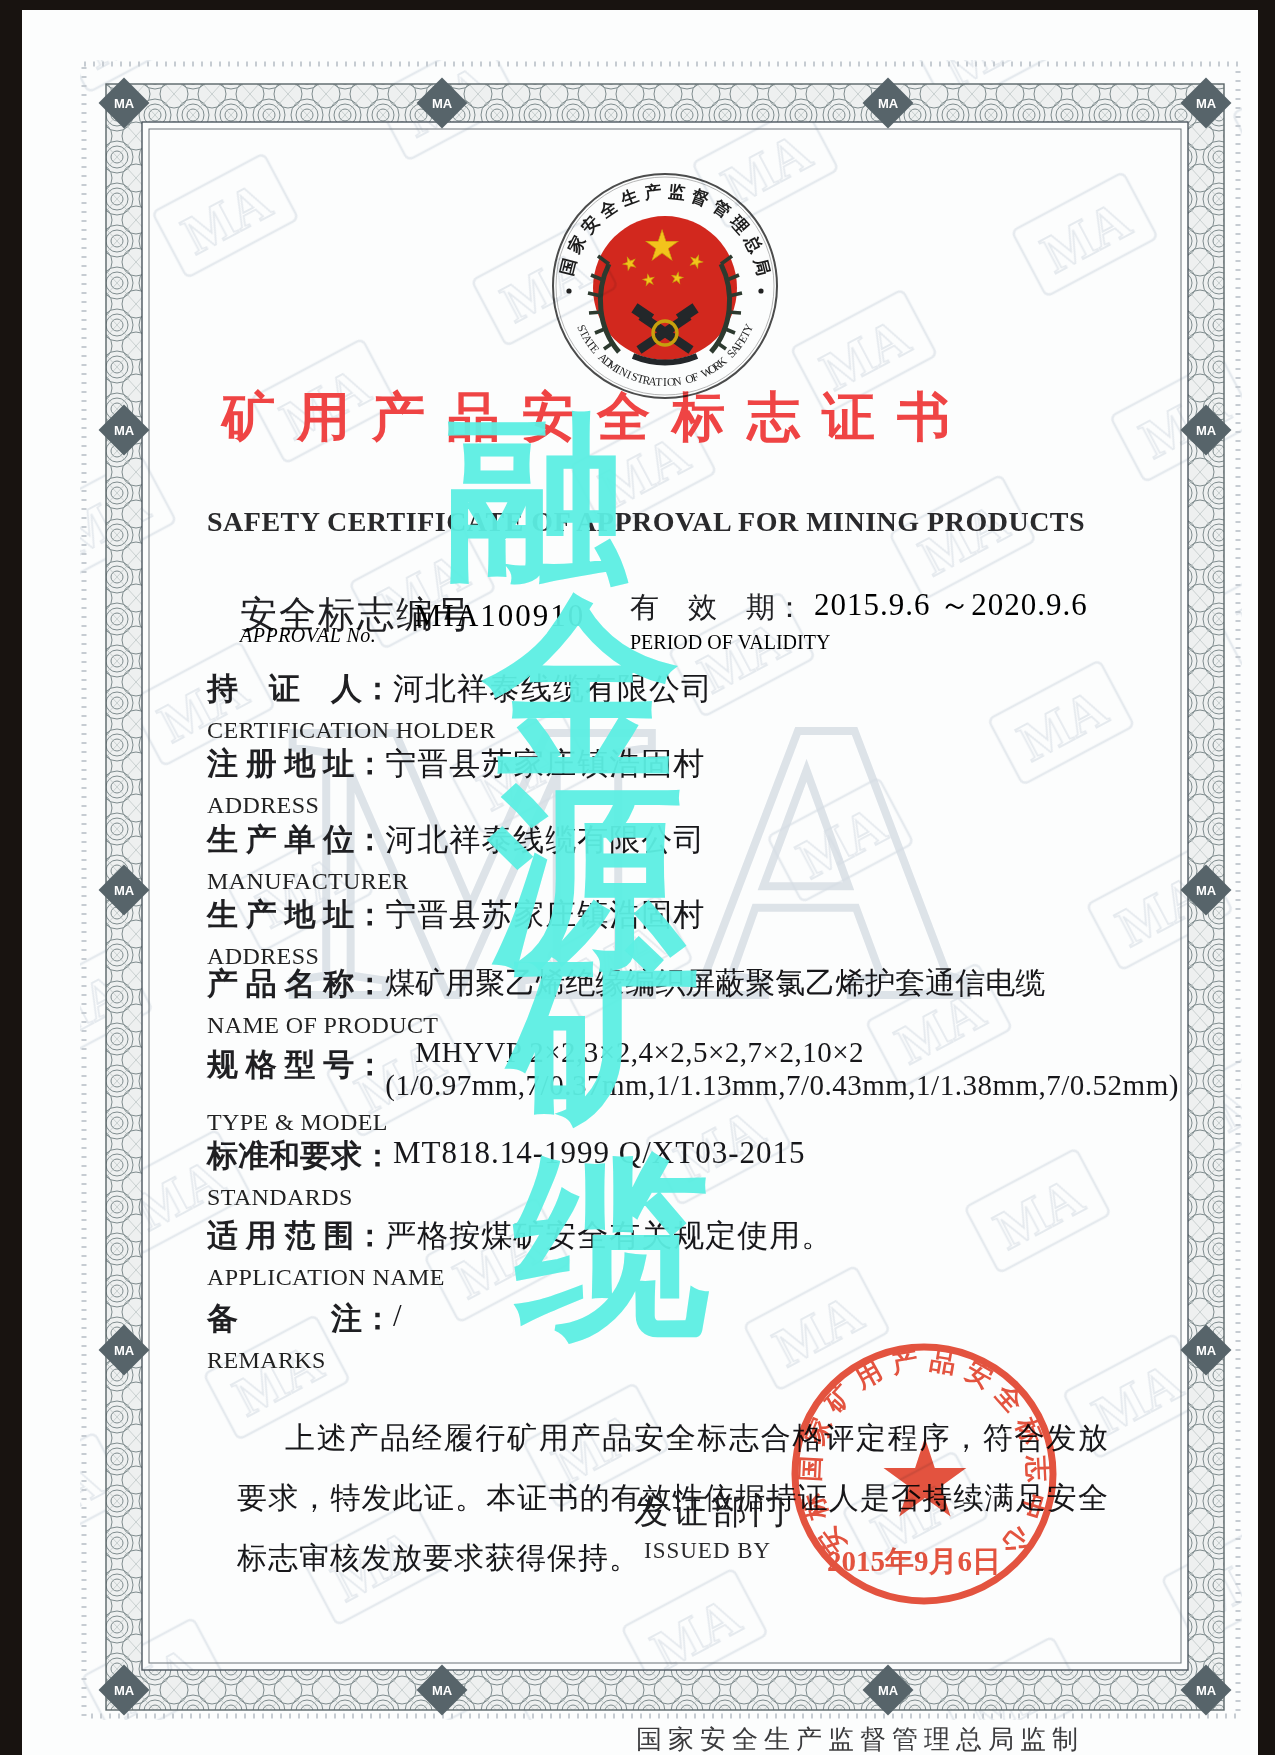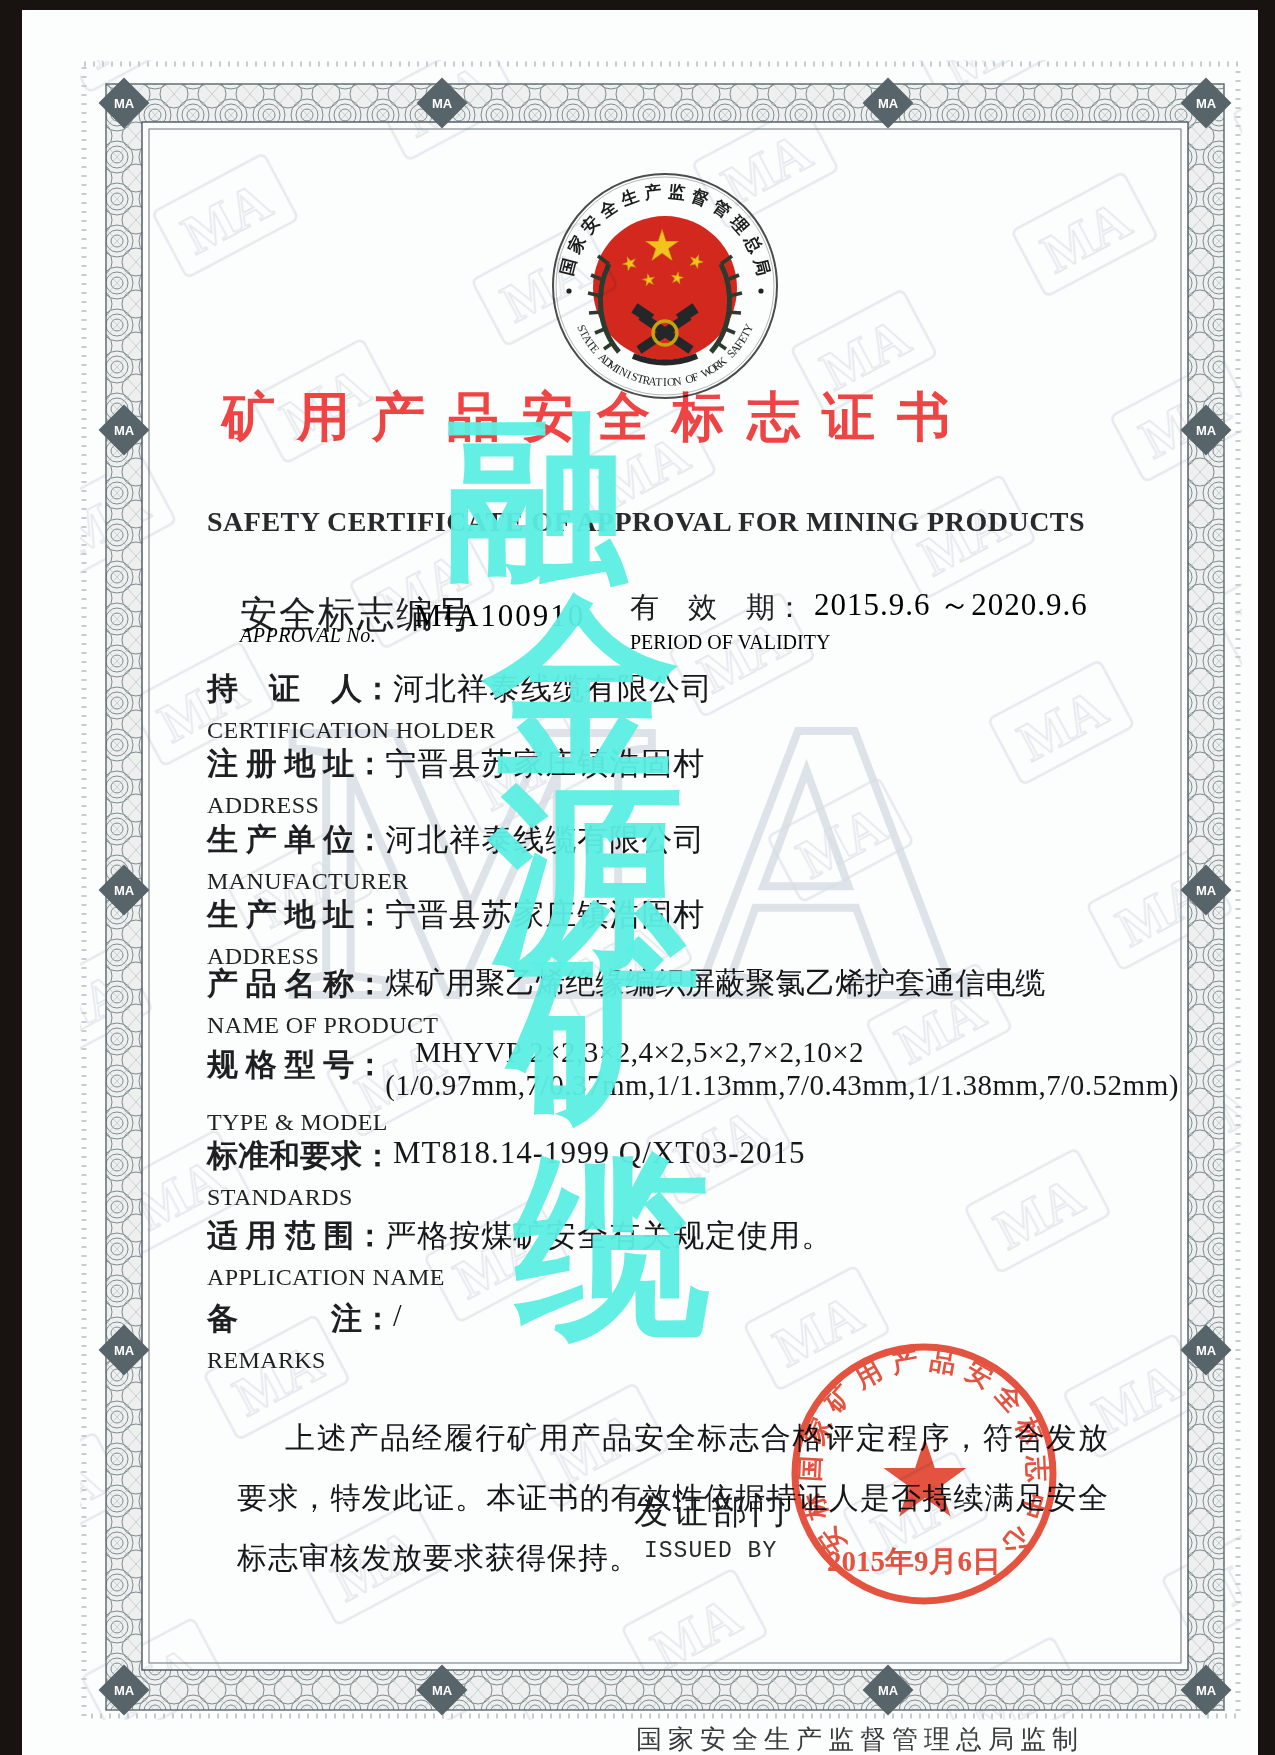--- a/index.html
+++ b/index.html
@@ -33,21 +33,21 @@
   .flabel{display:inline-block;min-width:172px;font-size:31px;font-weight:700;color:#1f1f22;vertical-align:top;white-space:nowrap;}
   .fvalue{display:inline-block;font-size:31px;color:#17171a;letter-spacing:1px;vertical-align:top;}
   .fsub{font-size:24px;color:#222;margin-top:7px;letter-spacing:0.4px;}
   .v2line{font-size:29px;color:#17171a;letter-spacing:0.5px;}
   .v2line.first{padding-left:30px;}
   .statement{
     left:215px;top:1398px;width:872px;font-size:30px;line-height:60px;color:#17171a;
     text-indent:48px;text-align:justify;letter-spacing:1px;
   }
   .issued-cn{left:612px;top:1478px;font-size:35px;letter-spacing:4px;color:#1d1d1f;}
-  .issued-en{left:622px;top:1528px;font-size:23px;color:#2a2a2c;letter-spacing:1px;font-family:Liberation Mono, monospace;}
+  .issued-en{left:622px;top:1528px;font-size:23px;color:#2a2a2c;letter-spacing:1px;}
   .footer{
     left:420px;top:1712px;width:642px;text-align:right;
     font-size:26px;color:#3b3b3d;letter-spacing:6px;
   }
   .wm{
     position:absolute;color:#5CEFE3;opacity:0.95;font-weight:bold;line-height:1;
     font-family:"Liberation Serif","DejaVu Serif",serif;z-index:30;
   }
   .stamp-wrap{mix-blend-mode:multiply;z-index:40;}
   .z-text{z-index:10;}

